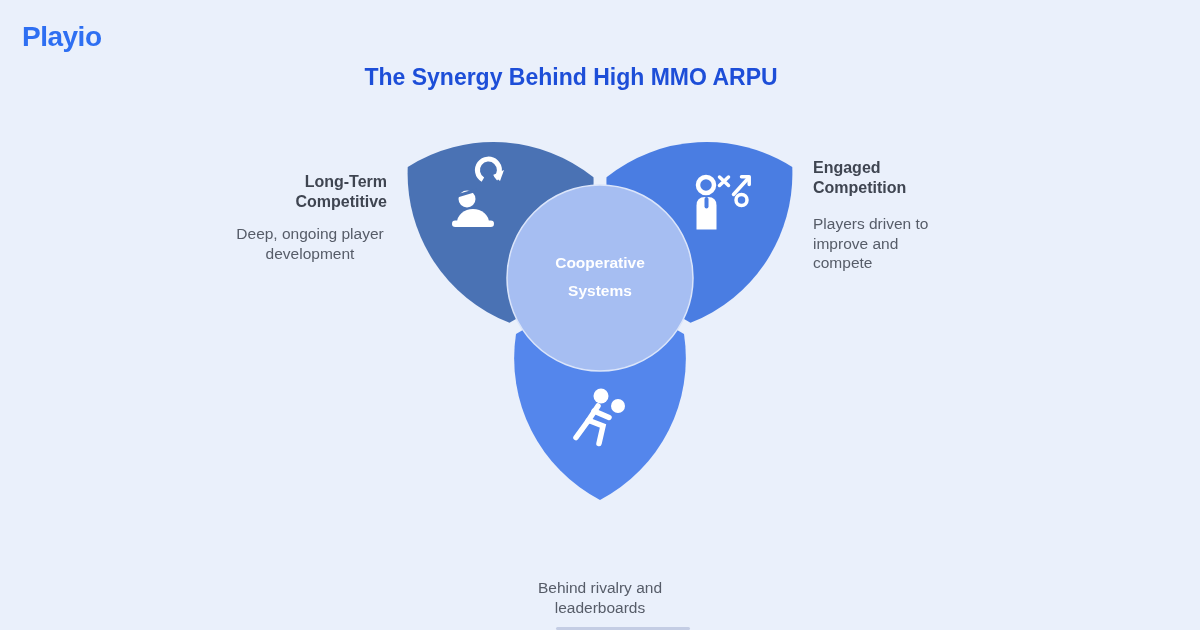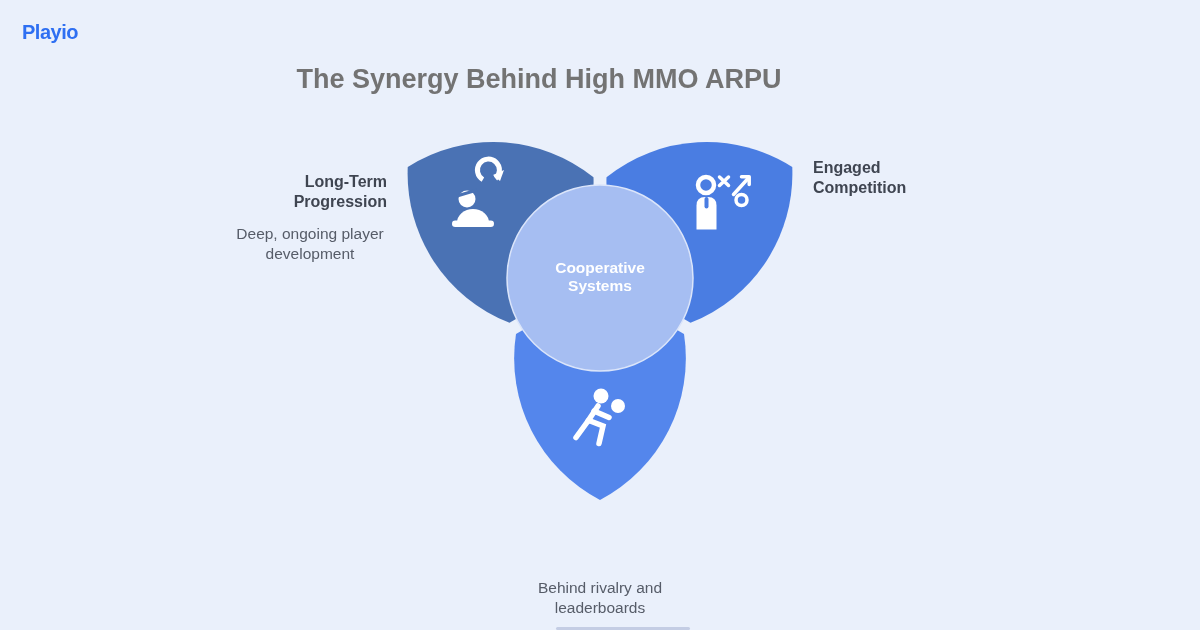--- a/index.html
+++ b/index.html
@@ -4,33 +4,33 @@
 <style>
   * { margin:0; padding:0; box-sizing:border-box; }
   body { width:1200px; height:630px; overflow:hidden; }
   .stage {
     position:relative; width:1200px; height:630px;
     background:#eaf0fb;
     font-family:"Liberation Sans", sans-serif;
   }
   .logo {
     position:absolute; left:22px; top:21px;
-    font-size:20px; font-weight:bold; letter-spacing:-0.5px;
+    font-size:28px; font-weight:bold; letter-spacing:-0.5px;
     color:#2e6ff2;
   }
   .title {
-    position:absolute; left:539px; top:64px; transform:translateX(-50%);
+    position:absolute; left:571px; top:64px; transform:translateX(-50%);
     white-space:nowrap;
-    font-size:27px; font-weight:bold; color:#737373;
+    font-size:23px; font-weight:bold; color:#1d4ed8;
   }
   .diagram-svg { position:absolute; left:0; top:0; }
   .center-label {
     position:absolute; left:600px; top:277px; transform:translate(-50%,-50%);
     width:120px; text-align:center;
-    font-size:15.5px; font-weight:bold; line-height:18px; color:#ffffff;
+    font-size:15.5px; font-weight:bold; line-height:28px; color:#ffffff;
   }
   .heading {
     position:absolute; font-size:16px; font-weight:bold;
     line-height:20px; color:#3f4551;
   }
   .desc {
     position:absolute; font-size:15.5px; line-height:19.5px; color:#565c68;
   }
   .heading-left  { right:813px; top:172px; width:120px; text-align:right; }
   .desc-left     { right:814px; top:224px; width:152px; text-align:center; }
@@ -86,22 +86,23 @@
       <path d="M594 411 L609 417.5"></path>
       <path d="M588 421 L576 437.5"></path>
       <path d="M589 420.5 L603 426 L599 443.5"></path>
     </g>
 
     <circle cx="600" cy="278" r="93" stroke="#dbe5fa" stroke-width="1.5" fill="#a6bef2"></circle>
   </svg>
 
   <div class="center-label">Cooperative Systems</div>
 
-  <div class="heading heading-left">Long-Term Progression</div>
+  <div class="heading heading-left">Long-Term Competitive</div>
   <div class="desc desc-left">Deep, ongoing player development</div>
 
   <div class="heading heading-right">Engaged Competition</div>
+  <div class="desc desc-right">Players driven to improve and compete</div>
 
   <div class="desc desc-bottom">Behind rivalry and leaderboards</div>
 
   <div class="cutoff"></div>
 
 </div>
 
 </body></html>

